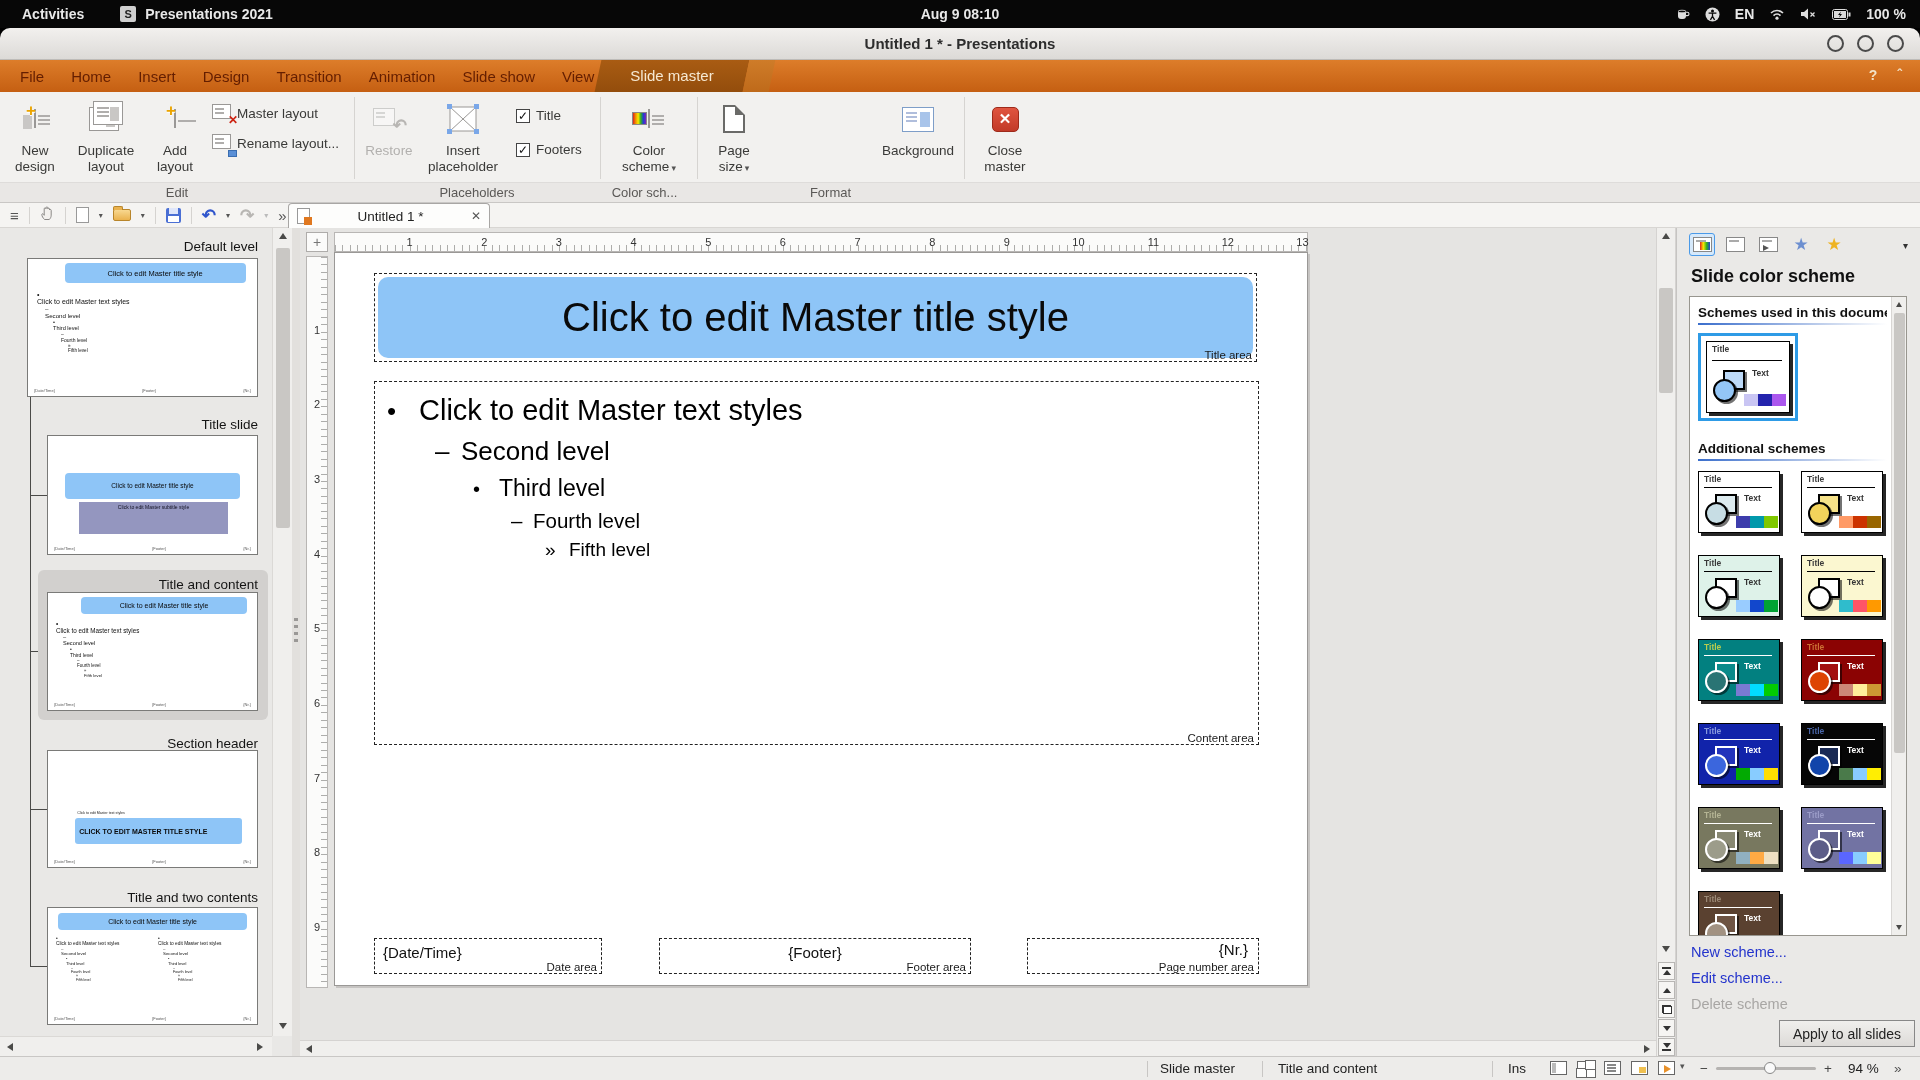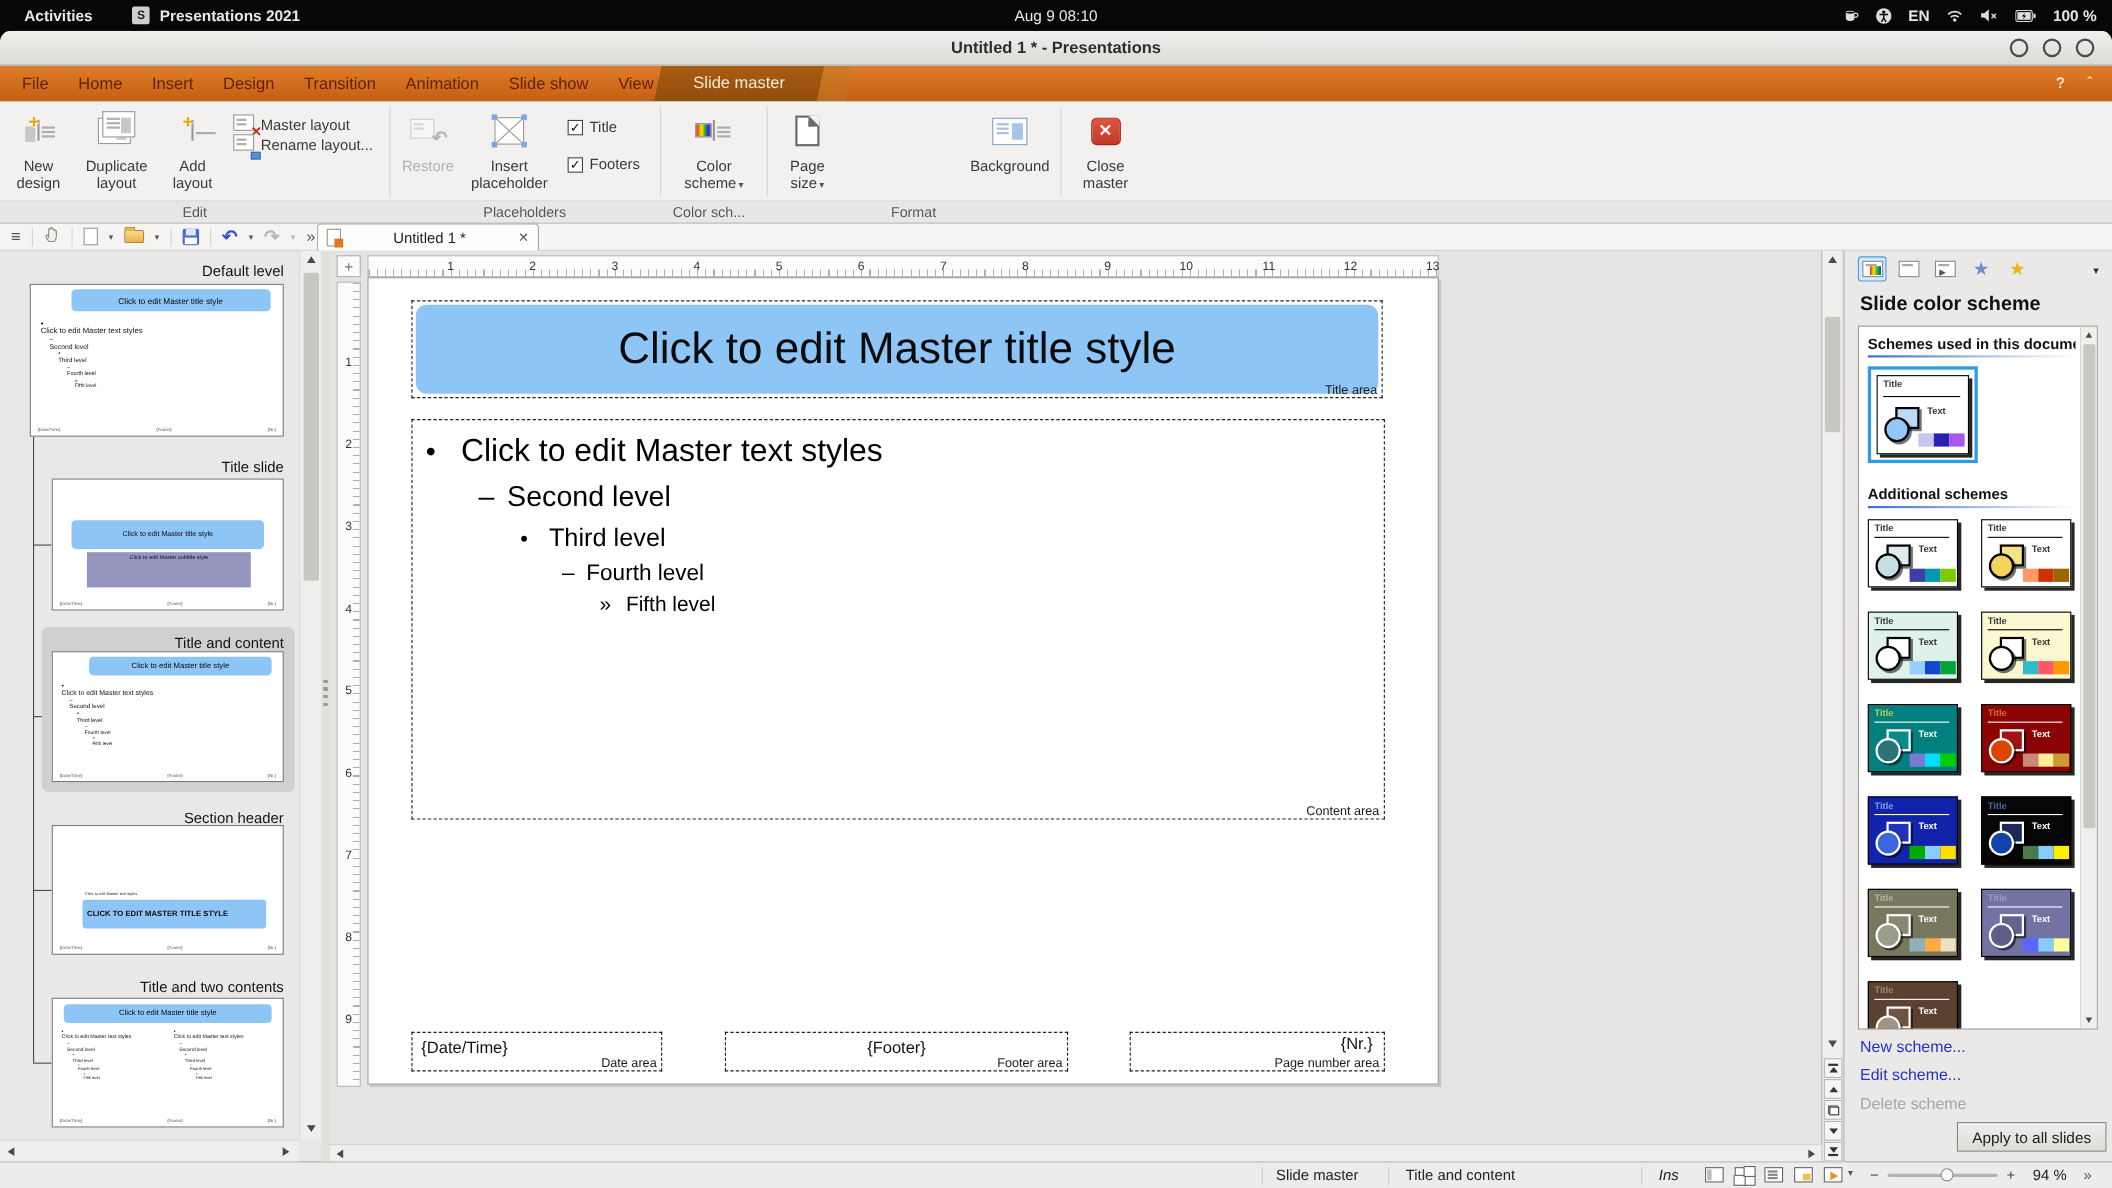--- a/index.html
+++ b/index.html
@@ -7,21 +7,21 @@
   .screen { position:relative; width:1920px; height:1080px; background:#000; overflow:hidden; }
   .abs { position:absolute; }
 
   
   .sysbar { position:absolute; left:0; top:0; width:1920px; height:28px; background:#070707; color:#e8e8e8;
             display:flex; align-items:center; font-size:14px; font-weight:700; }
   .sys-left { display:flex; align-items:center; gap:36px; padding-left:22px; }
   .sys-app { display:flex; align-items:center; gap:9px; }
   .sys-appicon { width:16px; height:16px; background:#cfcfcf; color:#222; border-radius:2px;
                  display:flex; align-items:center; justify-content:center; font-size:11px; font-weight:700; }
-  .sys-clock { position:absolute; left:0; right:0; text-align:center; font-weight:400; }
+  .sys-clock { position:absolute; left:0; right:0; text-align:center; font-weight:700; }
   .sys-right { position:absolute; right:14px; display:flex; align-items:center; gap:15px; }
   .sys-right svg { display:block; }
 
   
   .titlebar { position:absolute; left:0; top:28px; width:1920px; height:32px;
               background:linear-gradient(#f2f0ee,#dcdad7); border-bottom:1px solid #bdbbb8;
               border-radius:10px 10px 0 0; }
   .win-title { position:absolute; left:0; right:0; top:7px; text-align:center; font-size:15px; font-weight:700; color:#2d2d2d; }
   .win-controls { position:absolute; right:16px; top:7px; display:flex; gap:13px; }
   .winbtn { width:17px; height:17px; border-radius:50%; border:2px solid #4a4a4a; background:transparent; }
@@ -332,21 +332,21 @@
     <div class="btn-lg" style="left:146px; width:58px;">
       <span class="ic-area">
           <span class="icon-wrap"><span class="mini-slide oneline"></span><span class="plus-badge">+</span></span>
         </span>
       <span class="cap">Add layout</span>
     </div>
     <div class="btn-sm" style="left:212px; top:12px;">
       <span class="icon-wrap"><span class="ic-mini"></span><span class="x-badge">✕</span></span>
       <span>Master layout</span>
     </div>
-    <div class="btn-sm" style="left:212px; top:30px;">
+    <div class="btn-sm" style="left:212px; top:42px;">
       <span class="icon-wrap"><span class="ic-mini"></span><span class="rn-badge"></span></span>
       <span>Rename layout...</span>
     </div>
     <div class="rib-sep" style="left:354px;"></div>
 
     <div class="btn-lg disabled" style="left:360px; width:58px;">
       <span class="ic-area">
           <span class="icon-wrap" style="width:32px;height:26px;">
             <span class="ic-mini" style="position:absolute;left:0;top:2px;width:22px;height:18px;"></span>
             <span class="undo-g" style="position:absolute;right:-2px;bottom:-2px;color:#b8b6b3;">↶</span>
@@ -885,21 +885,21 @@
     <span class="rp-link dis" style="top:768px;">Delete scheme</span>
     <div class="apply-btn">Apply to all slides</div>
   </div>
 
   <div class="statusbar">
     <span class="sb-sep" style="left:1147px;"></span>
     <span class="sb-item" style="left:1160px;">Slide master</span>
     <span class="sb-sep" style="left:1262px;"></span>
     <span class="sb-item" style="left:1278px;">Title and content</span>
     <span class="sb-sep" style="left:1492px;"></span>
-    <span class="sb-item" style="left:1508px;font-style:italic;">Ins</span>
+    <span class="sb-item" style="left:1508px;">Ins</span>
     <span class="sb-ic pane" style="left:1550px;"></span>
     <span class="sb-ic sorter" style="left:1577px;"></span>
     <span class="sb-ic outline" style="left:1604px;"></span>
     <span class="sb-ic notes" style="left:1631px;"></span>
     <span class="sb-ic show" style="left:1658px;"></span>
     <span class="sb-item" style="left:1680px; font-size:9px; color:#555;">▾</span>
     <span class="sb-item" style="left:1700px; color:#444;">−</span>
     <span class="zoom-track" style="left:1716px;">
       <span class="zoom-thumb" style="left:48px;"></span>
     </span>

